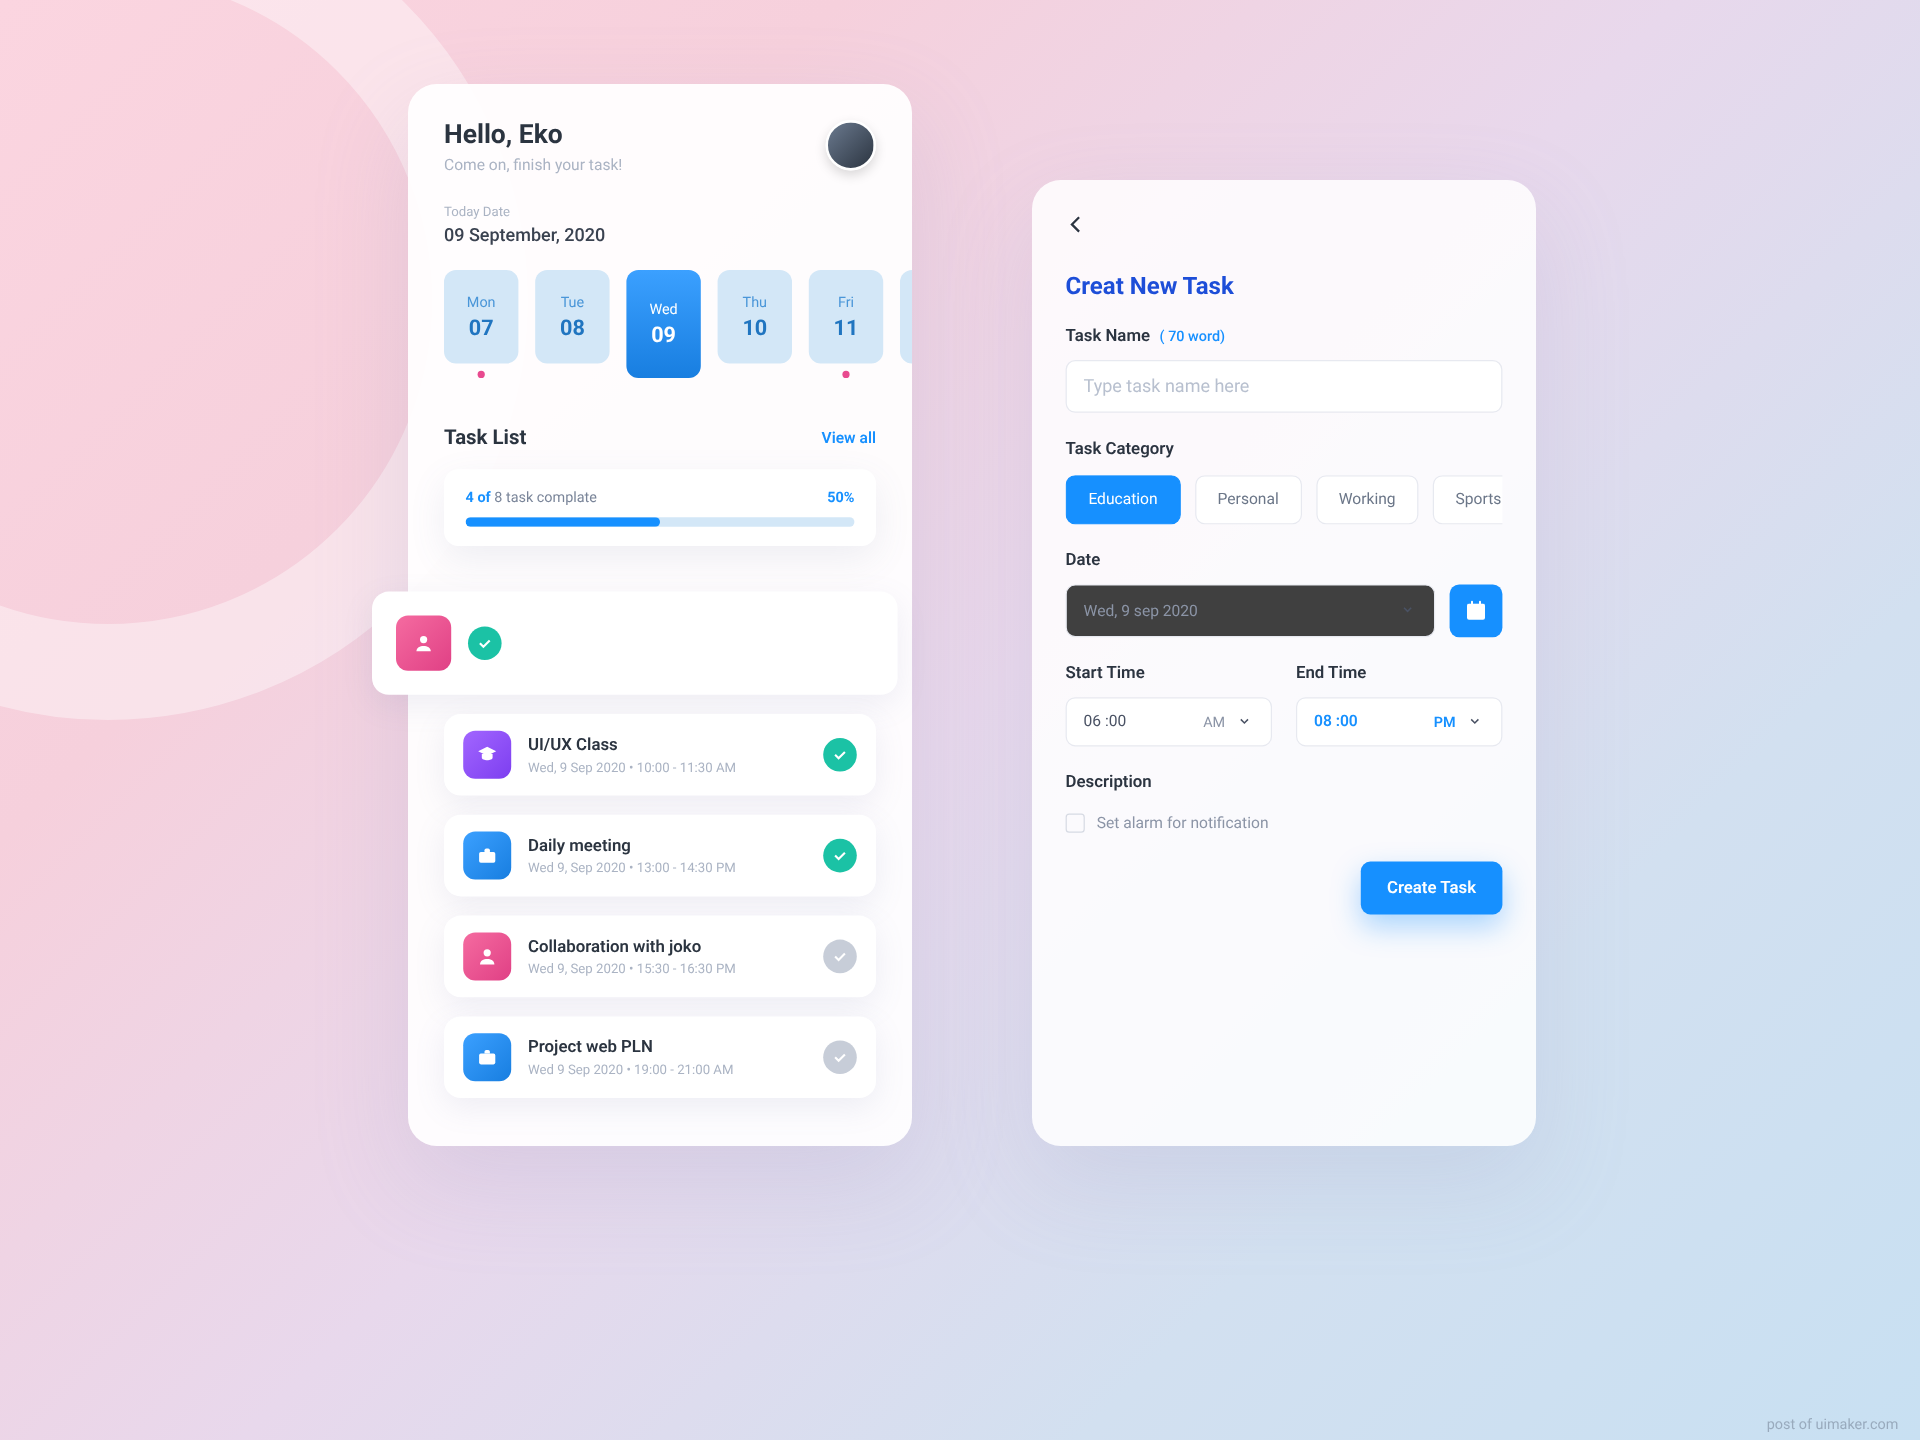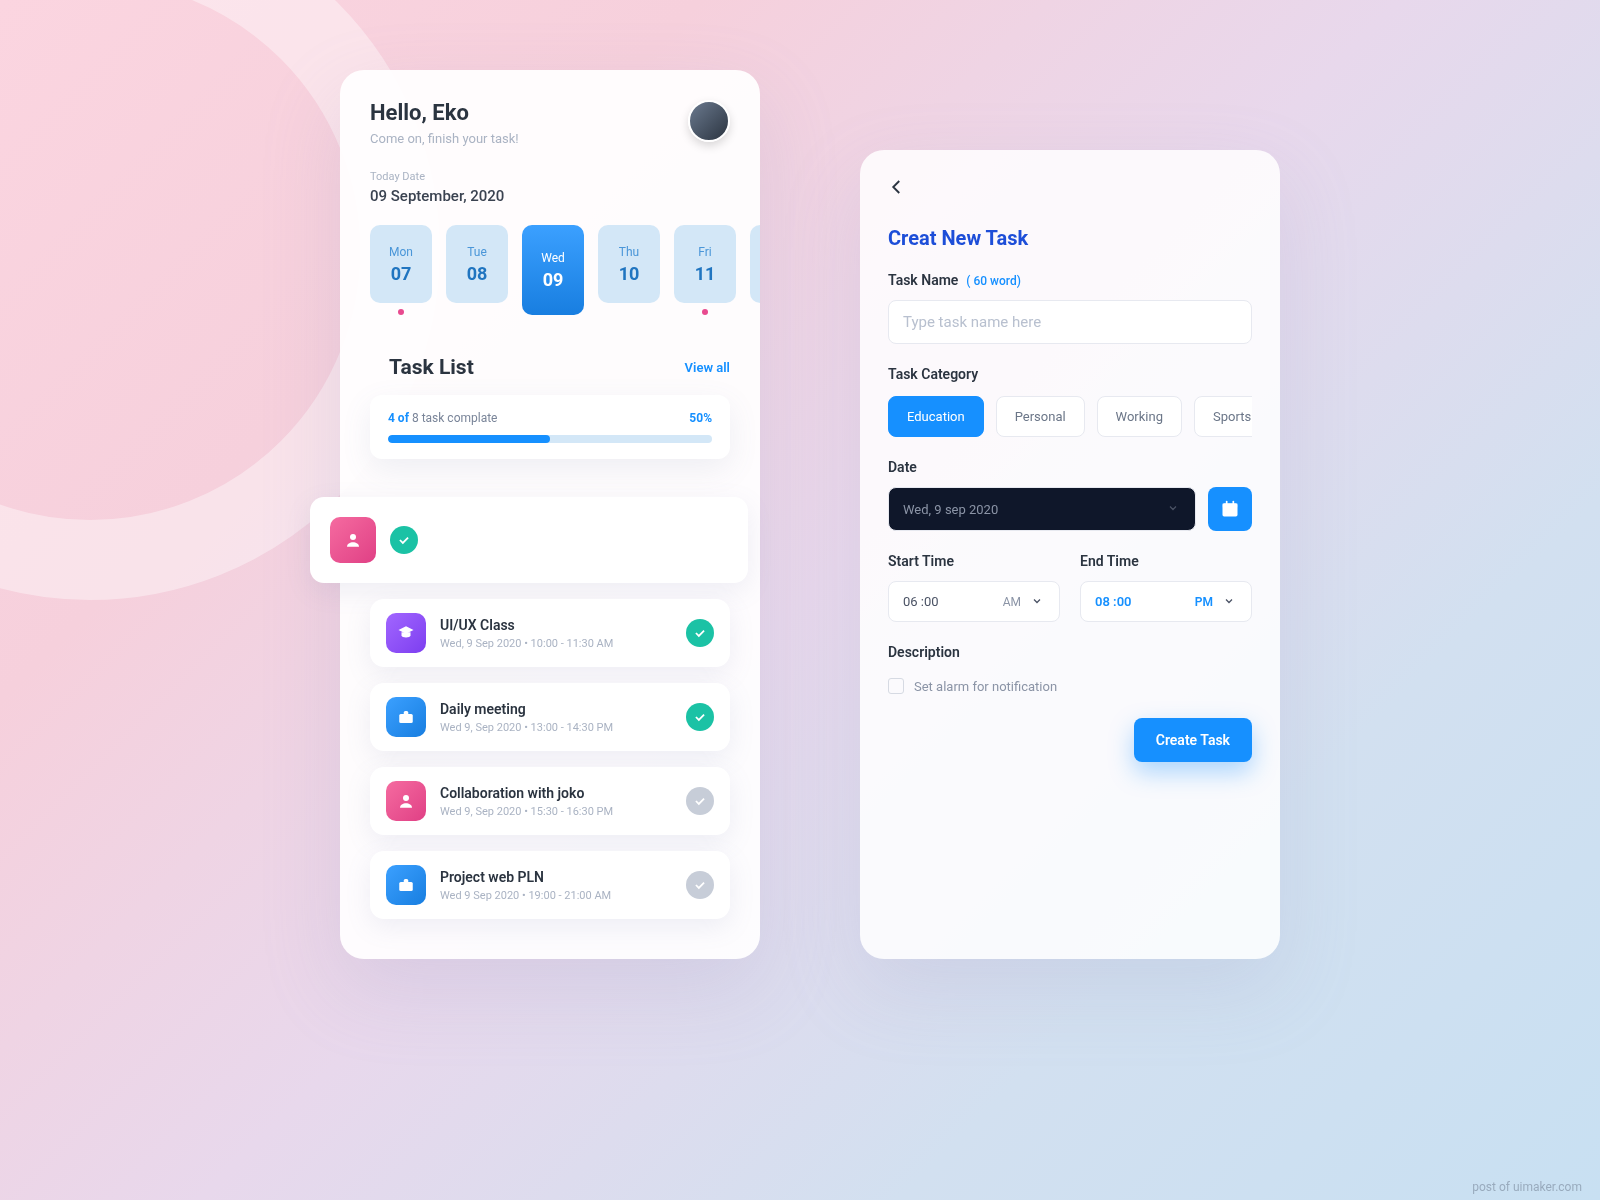--- a/index.html
+++ b/index.html
@@ -28,21 +28,21 @@
 .tiny-label { font-size:11px; color:#aab3c3; margin-top:24px; }
 .date-main { font-size:15px; color:#3a4250; font-weight:500; margin-top:4px; }
 .days { display:flex; gap:14px; margin-top:20px; padding-left:30px; overflow:hidden;}
 .day { flex:0 0 62px; height:78px; background:#d3e7f7; border-radius:10px; display:flex; flex-direction:column; align-items:center; justify-content:center; position:relative; cursor:pointer;}
 .day.sel { background:linear-gradient(180deg,#3ba0ff,#187ee0); color:#fff; height:90px;}
 .day .dn { font-size:12px; color:#4a96d8; }
 .day .dd { font-size:18px; font-weight:700; color:#2075c0; margin-top:4px;}
 .day.sel .dn,.day.sel .dd{color:#fff;}
 .dot { position:absolute; bottom:-12px; width:6px; height:6px; border-radius:50%; background:#e84a8f;}
 .tlhdr{display:flex;justify-content:space-between;align-items:center;margin-top:40px;}
-.tlhdr h3{font-size:21px;font-weight:700;color:#2b3440;margin-left:19px;}
+.tlhdr h3{font-size:17px;font-weight:700;color:#2b3440;}
 .viewall{font-size:13px;color:#1690ff;font-weight:600;cursor:pointer;}
 .progress-card{background:#fff;border-radius:12px;padding:16px 18px;margin-top:16px;box-shadow:0 10px 30px rgba(100,120,160,.1);}
 .pc-top{display:flex;justify-content:space-between;font-size:12px;}
 .pc-top .l{color:#7a8599;} .pc-top .l b{color:#1690ff;font-weight:700;}
 .pc-top .r{color:#1690ff;font-weight:700;}
 .bar{height:8px;background:#d3e7f7;border-radius:4px;margin-top:10px;overflow:hidden;}
 .bar>i{display:block;height:100%;width:50%;background:#1690ff;border-radius:4px;}
 .task{display:flex;align-items:center;background:#fff;border-radius:14px;padding:14px 16px;gap:14px;box-shadow:0 8px 26px rgba(120,130,170,.12);}
 .task.fx{margin:20px -18px 0 -60px;padding:20px 20px;}
 .tlist{display:flex;flex-direction:column;gap:16px;margin-top:18px;}
@@ -63,21 +63,21 @@
 .back svg{width:18px;height:18px;stroke:#2b3440;stroke-width:2.5;fill:none;}
 .h2{font-size:20px;font-weight:700;color:#1d4ed8;margin-top:24px;}
 .flabel{font-size:14px;font-weight:600;color:#2b3440;margin-top:22px;display:flex;gap:8px;align-items:baseline;}
 .hint{font-size:12px;color:#1690ff;font-weight:500;}
 .input{width:100%;border:1px solid #e7e9f0;border-radius:8px;padding:12px 14px;font-size:15px;color:#333;margin-top:12px;background:#fff;}
 .input::placeholder{color:#b8c0cf;}
 .cats{display:flex;gap:12px;margin-top:14px;overflow:hidden;}
 .cat{padding:12px 18px;border:1px solid #e7e9f0;border-radius:8px;font-size:13px;color:#6b7688;background:#fff;cursor:pointer;white-space:nowrap;}
 .cat.sel{background:#1690ff;color:#fff;border-color:#1690ff;}
 .daterow{display:flex;gap:12px;margin-top:12px;}
-.dsel{flex:1;border:1px solid #e7e9f0;border-radius:8px;padding:12px 14px;background:#0f172a;display:flex;justify-content:space-between;align-items:center;font-size:13px;color:#8b94a6;cursor:pointer;}
+.dsel{flex:1;border:1px solid #e7e9f0;border-radius:8px;padding:12px 14px;background:#404040;display:flex;justify-content:space-between;align-items:center;font-size:13px;color:#8b94a6;cursor:pointer;}
 .calbtn{width:44px;height:44px;background:#1690ff;border-radius:8px;display:flex;align-items:center;justify-content:center;cursor:pointer;}
 .calbtn svg{width:20px;height:20px;fill:#fff;}
 .timerow{display:flex;gap:20px;margin-top:22px;}
 .timecol{flex:1;}
 .tsel{border:1px solid #e7e9f0;border-radius:8px;padding:12px 14px;background:#fff;display:flex;align-items:center;gap:10px;font-size:13px;margin-top:12px;cursor:pointer;}
 .tsel .tv{flex:1;color:#4a5264;}
 .tsel .ap{color:#8b94a6;font-size:12px;}
 .tsel.pm .tv,.tsel.pm .ap{color:#1690ff;font-weight:600;}
 .chev{width:14px;height:14px;}
 .chev svg{width:12px;height:12px;stroke:#4a5264;stroke-width:2.5;fill:none;}
@@ -235,21 +235,21 @@
   <div class="phone2">
     <div class="back">
       <svg viewBox="0 0 24 24">
           <polyline points="15 4 7 12 15 20"></polyline>
         </svg>
     </div>
     <div class="h2">Creat New Task</div>
 
     <div class="flabel">
       <span>Task Name</span>
-      <span class="hint">( 60 word)</span>
+      <span class="hint">( 70 word)</span>
     </div>
     <input class="input" placeholder="Type task name here" style="">
 
     <div class="flabel">Task Category</div>
     <div class="cats" id="cats">
         <div class="cat sel">Education</div>
         <div class="cat">Personal</div>
         <div class="cat">Working</div>
         <div class="cat">Sports</div>
       </div>

